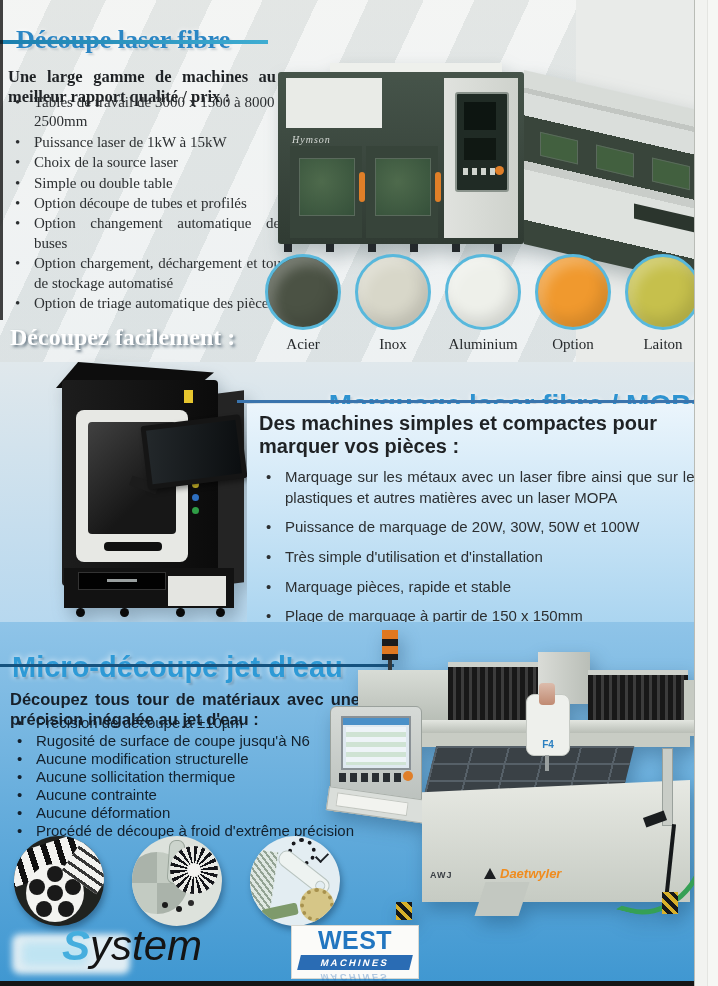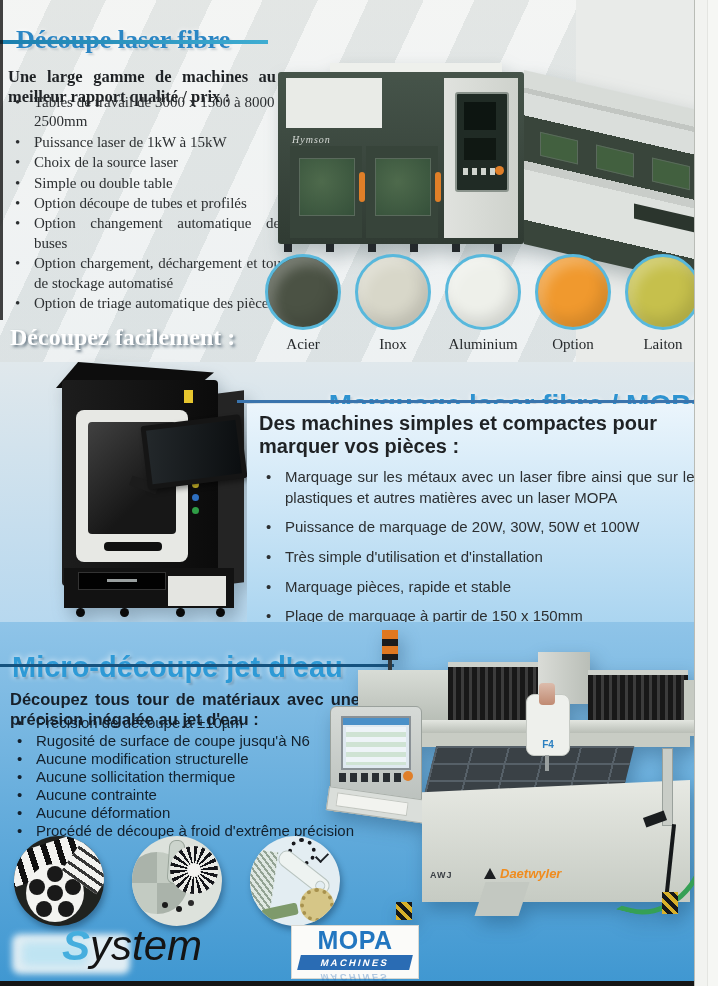--- a/index.html
+++ b/index.html
@@ -447,21 +447,21 @@
   </div>
 
   <div class="abs logo-system">
     <div class="abs sys-blob"></div>
     <div class="abs sys-blob2"></div>
     <div class="abs sys-text"><span class="ini">S</span><span class="rest">ystem</span></div>
   </div>
 
   <div class="abs logo-west">
     <div class="west-box">
-      <div class="west-word">MOPA</div>
+      <div class="west-word">WEST</div>
       <div class="west-banner">MACHINES</div>
       <div class="west-reflect">MACHINES</div>
     </div>
   </div>
 
   <div class="abs edge-right"></div>
   <div class="abs edge-bottom"></div>
   <div class="abs edge-left"></div>
 </div>
 

